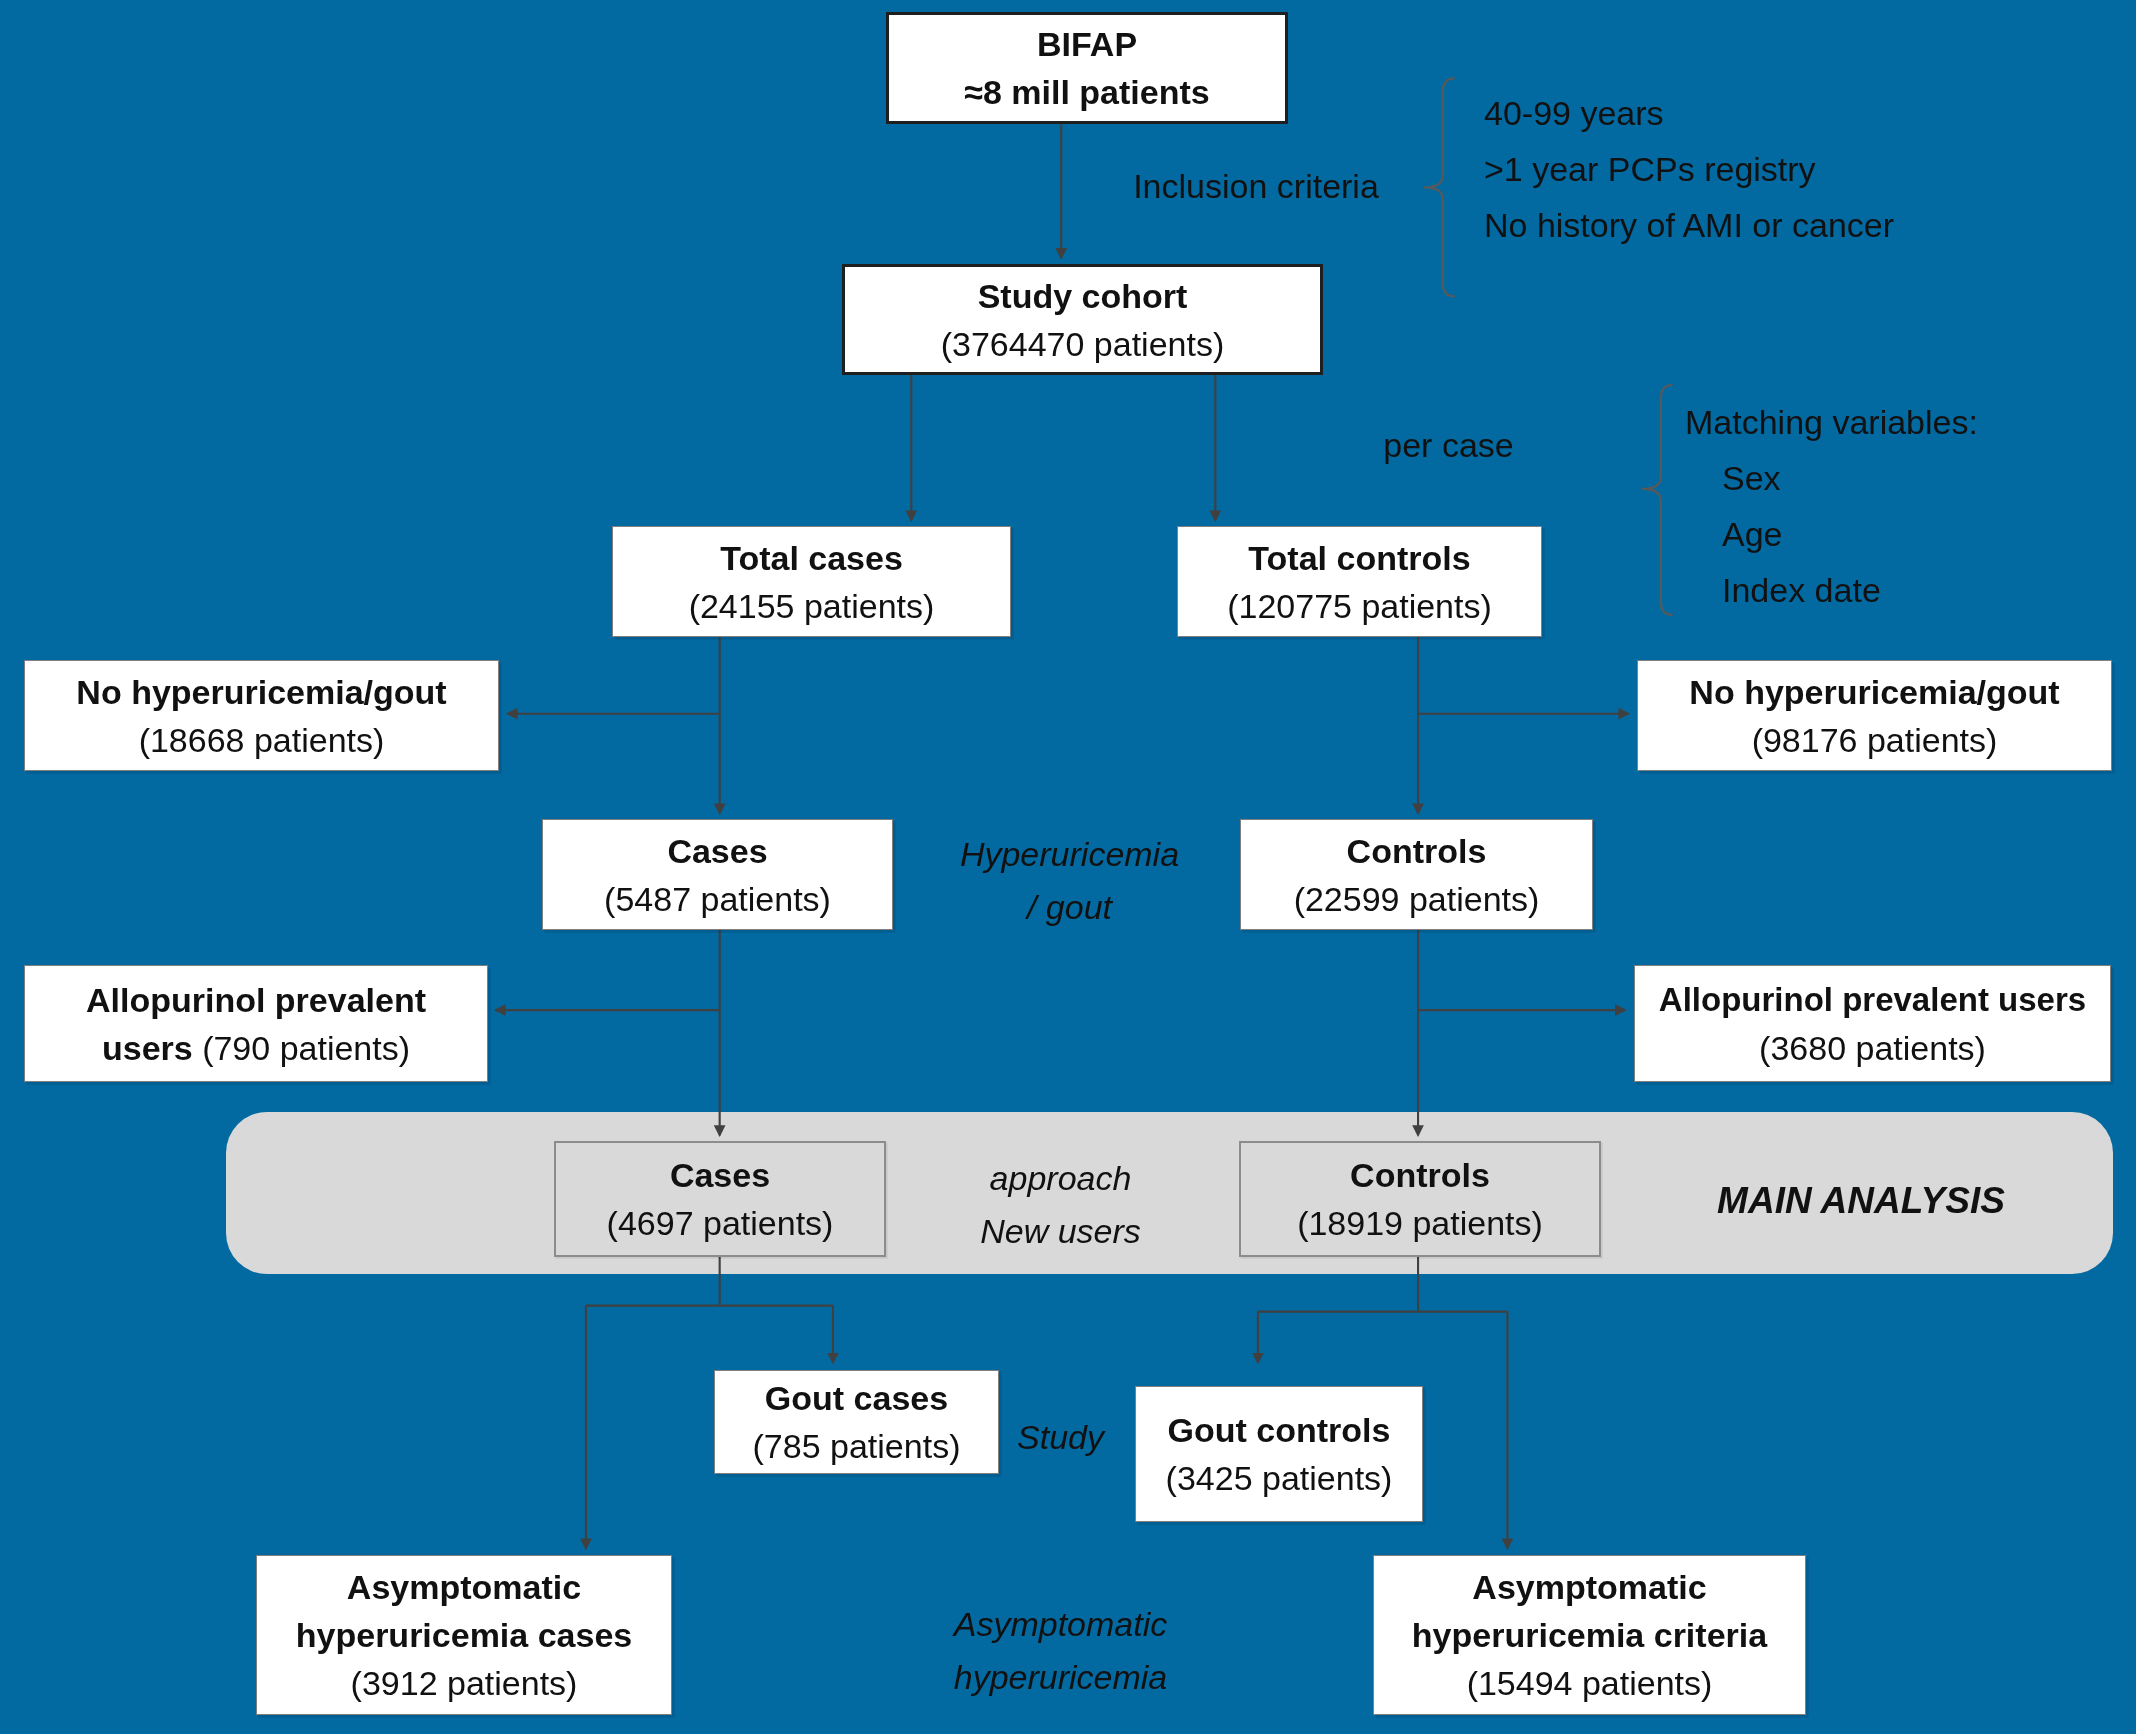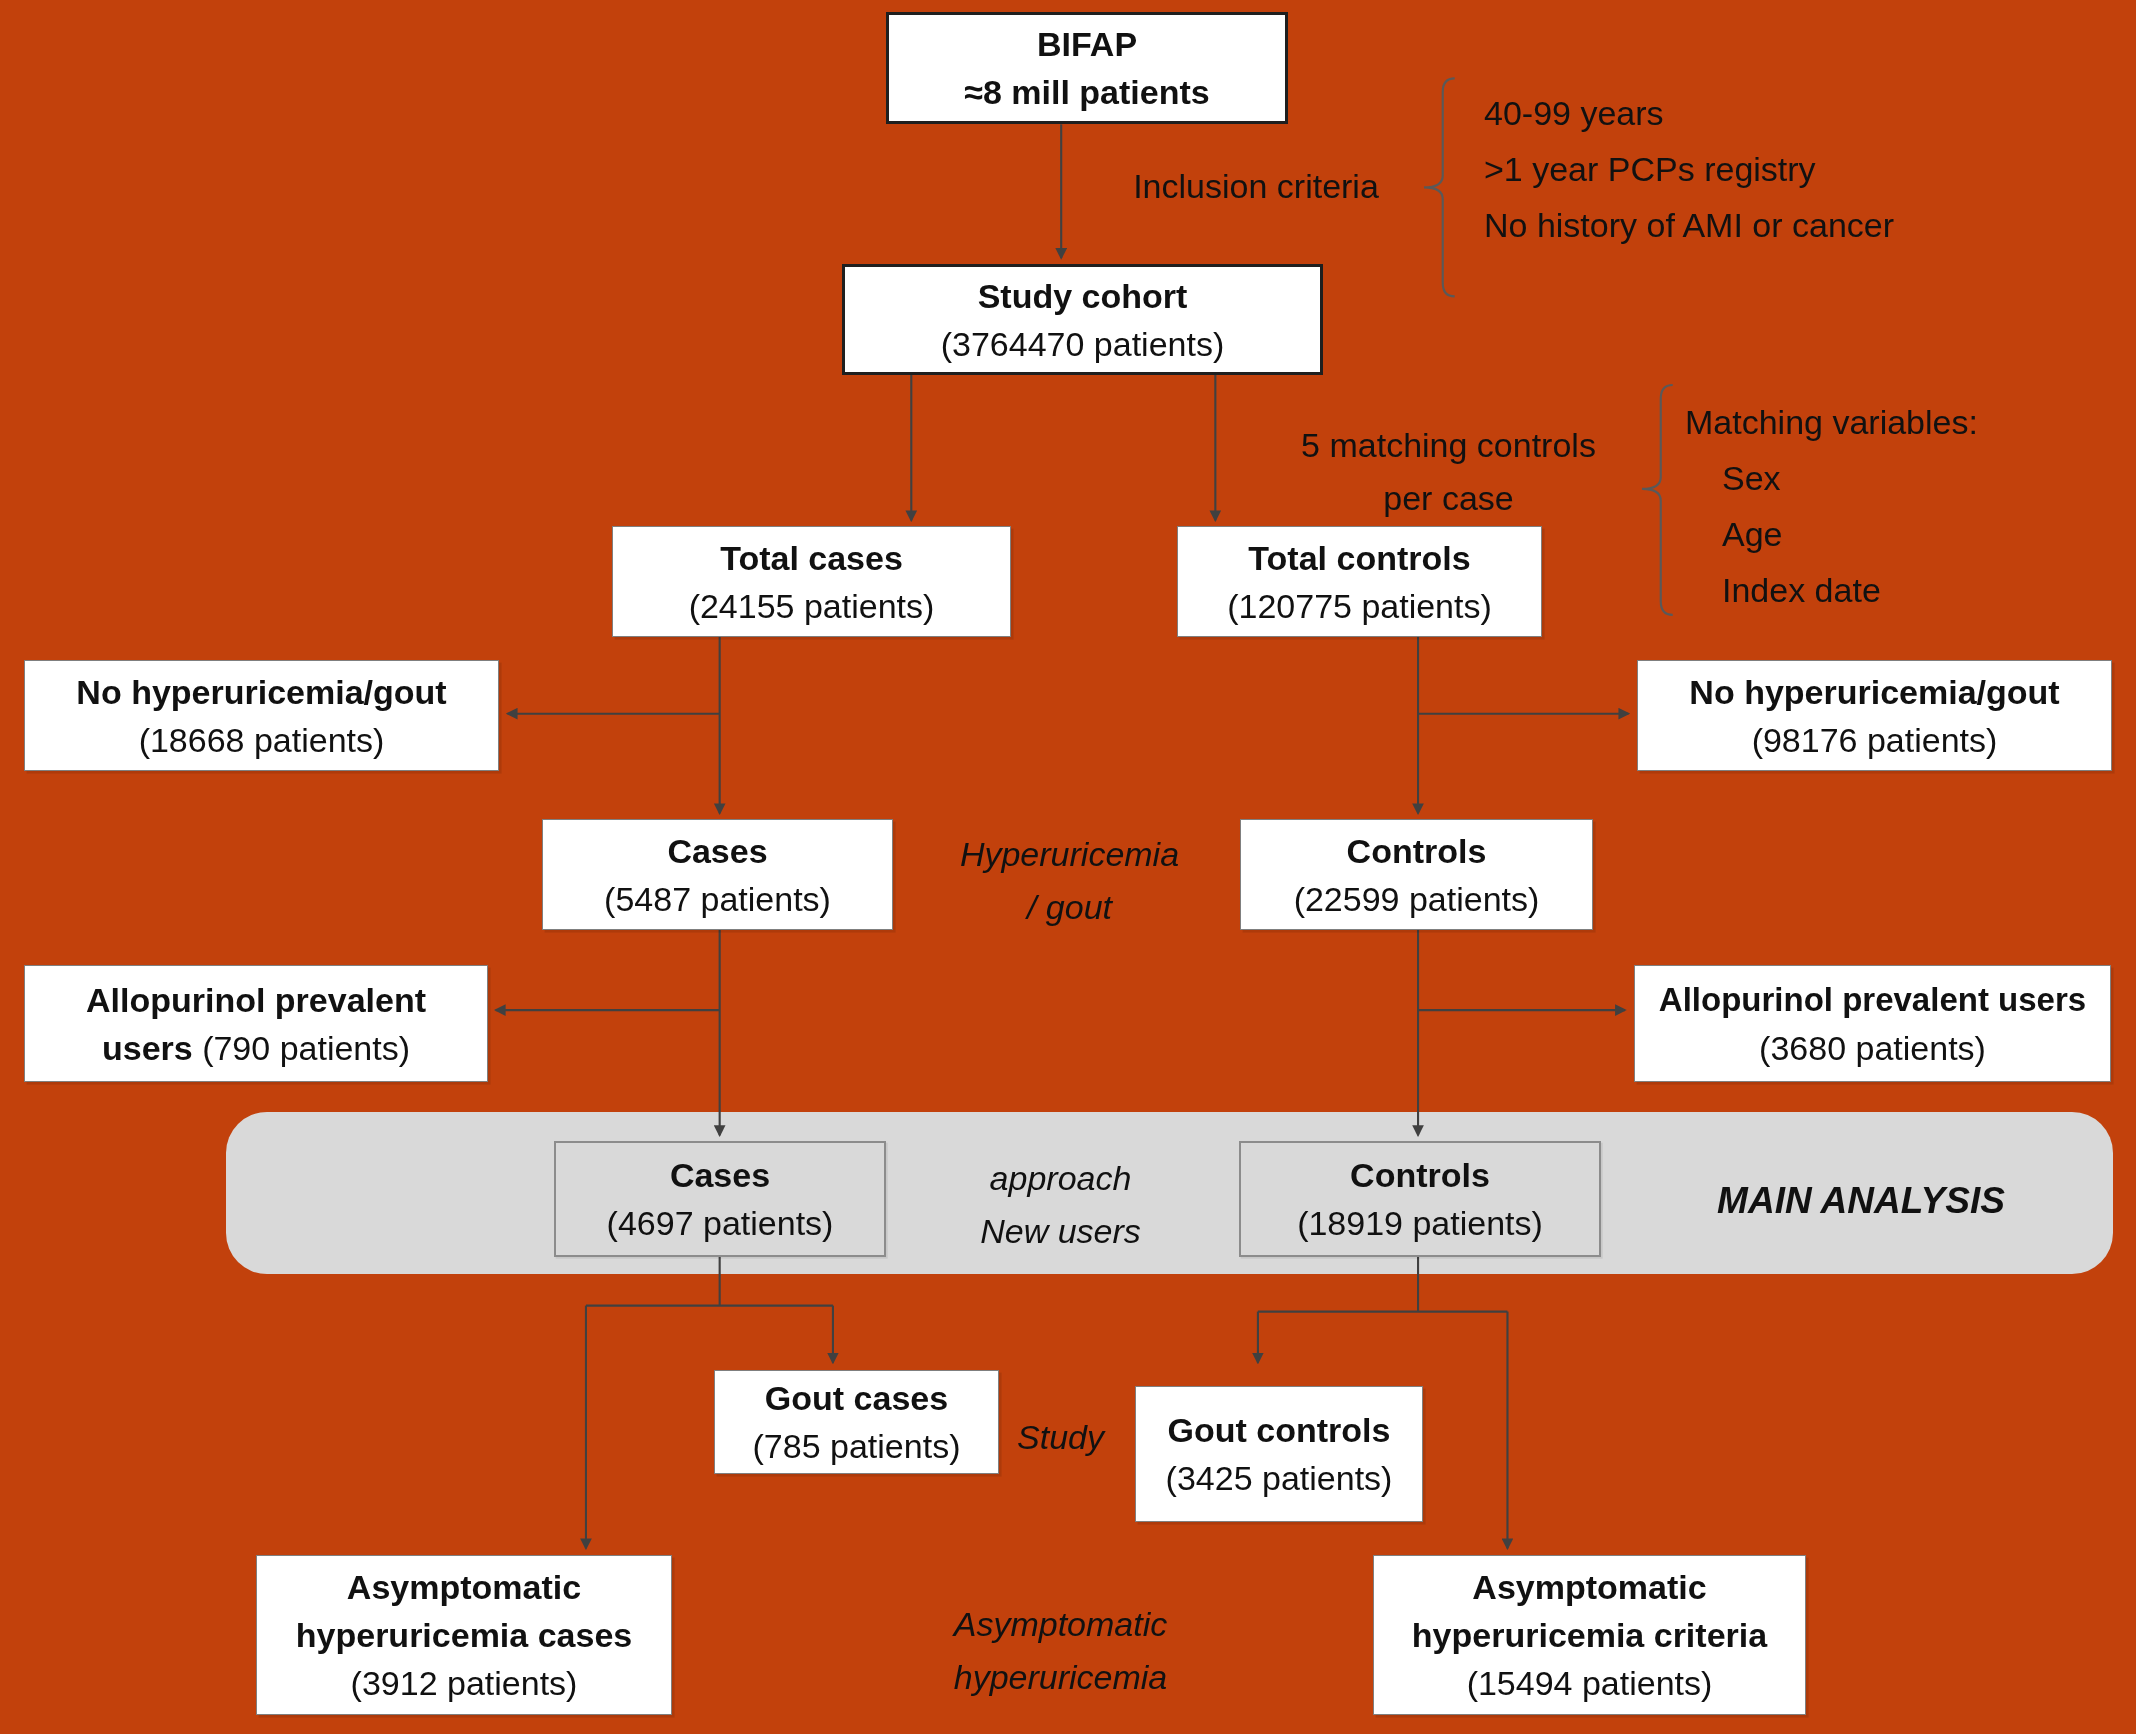--- a/index.html
+++ b/index.html
@@ -1,16 +1,16 @@
 <!DOCTYPE html>
 <html style="--band: #d9d9d9; --line: #404040; --border-light: #7f7f7f; --border-dark: #1f1f1f; --text: #111111;font-size:13.6px"><head>
 <meta charset="utf-8">
 <style>
   html,body{margin:0;padding:0;background:#ffffff;}
-  #canvas{position:relative;width:2136px;height:1734px;background:#c2410c;
+  #canvas{position:relative;width:2136px;height:1734px;background:#0369a1;
           font-family:"Liberation Sans",sans-serif;color:var(--text,#111);overflow:hidden;}
   .box{position:absolute;background:#ffffff;border:1.7px solid var(--border-light,#7f7f7f);
        display:flex;flex-direction:column;align-items:center;justify-content:center;
        text-align:center;box-shadow:2.6px 2.6px 0 rgba(0,0,0,0.10);box-sizing:border-box;}
   .box .t{font-weight:bold;font-size:34px;line-height:48px;white-space:nowrap;}
   .box .s{font-weight:normal;font-size:34px;line-height:48px;white-space:nowrap;}
   .heavy{border:3.4px solid var(--border-dark,#1f1f1f);box-shadow:none;}
   .band{position:absolute;background:var(--band,#d9d9d9);border-radius:41px;}
   .band-box{background:transparent;border:2.6px solid #8c8c8c;box-shadow:1.7px 1.7px 0 rgba(0,0,0,0.08);}
   .lbl{position:absolute;font-size:34px;line-height:53px;}
@@ -145,21 +145,20 @@
 
   <div class="lbl center" style="left:1090px;top:160px;width:332px">Inclusion criteria</div>
 
   <div class="lbl crit" style="left:1484px;top:85px">
     <div>40-99 years</div>
     <div>&gt;1 year PCPs registry</div>
     <div>No history of AMI or cancer</div>
   </div>
 
   <div class="lbl center" style="left:1278px;top:419px;width:341px">
-    <div>5 matching controls</div>
     <div>per case</div>
   </div>
 
   <div class="lbl vars" style="left:1685px;top:394px">
     <div>Matching variables:</div>
     <div class="indent">Sex</div>
     <div class="indent">Age</div>
     <div class="indent">Index date</div>
   </div>
 

